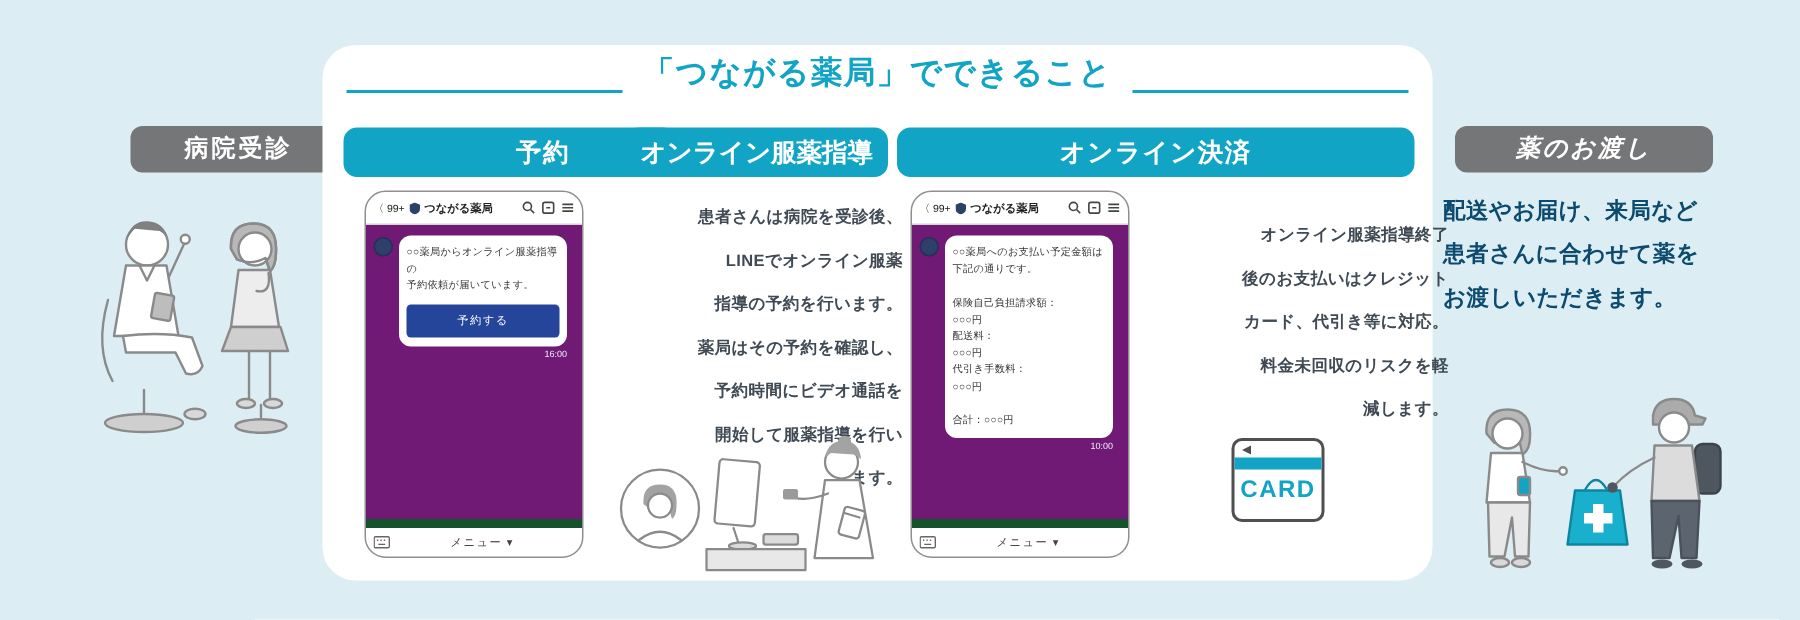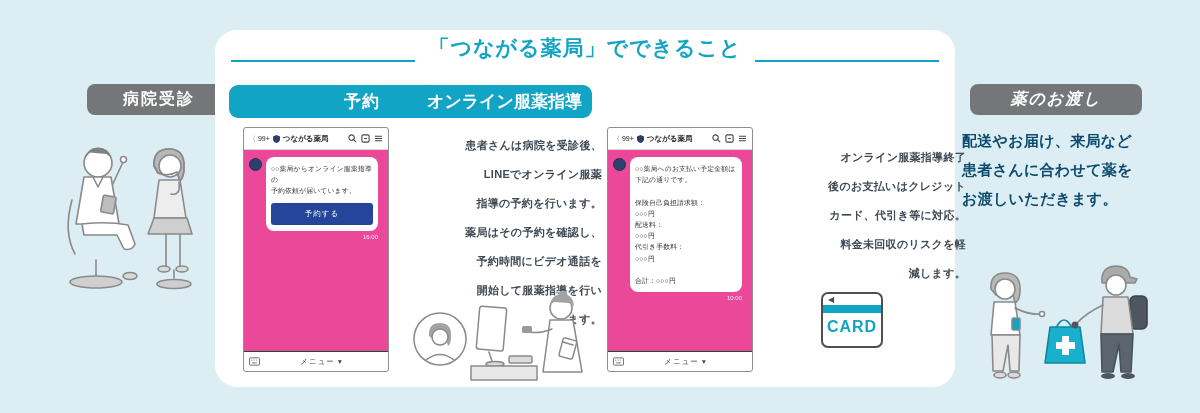--- a/index.html
+++ b/index.html
@@ -34,42 +34,42 @@
   .desc{position:absolute;font-size:11px;line-height:29px;color:#3f4a54;
       font-weight:600;white-space:pre-line;letter-spacing:0.3px;margin:0;text-align:right;}
   .desc-reservation{left:197px;top:101px;width:190px;}
   .desc-payment{left:561px;top:113px;width:190px;}
   .desc-handover{position:absolute;left:962px;top:126px;width:215px;
       font-size:15px;line-height:29px;color:#0c4a6e;font-weight:600;
       white-space:pre-line;letter-spacing:0.3px;margin:0;}
 
   
   .phone{position:absolute;width:146px;height:245px;background:#fff;
-      border:1px solid #8f8f8f;border-radius:3px;display:flex;flex-direction:column;
+      border:1px solid #8f8f8f;border-radius:14px;display:flex;flex-direction:column;
       box-sizing:border-box;}
   .phone-reservation{left:28px;top:97px;}
   .phone-payment{left:392px;top:97px;}
   .ph-header{height:21px;flex:none;display:flex;align-items:center;gap:3px;
       padding:0 5px;border-bottom:1px solid #d5d5d5;font-size:7px;color:#222;}
   .ph-back{white-space:nowrap;}
   .ph-title{font-weight:700;font-size:7.5px;white-space:nowrap;}
   .ph-icons{margin-left:auto;display:flex;gap:4px;align-items:center;}
-  .ph-chat{flex:1;background:#ec4899;padding:7px 5px;display:flex;
+  .ph-chat{flex:1;background:#701a75;padding:7px 5px;display:flex;
       align-items:flex-start;overflow:hidden;}
   .avatar{width:13px;height:13px;border-radius:50%;background:#2e3f69;
       border:1px solid #223055;flex:none;margin:1px 4px 0 0;box-sizing:border-box;}
   .bubble-col{width:112px;}
   .bubble{background:#fff;border-radius:8px;padding:6px 5px;}
   .bubble-text{margin:0;font-size:6.8px;line-height:1.65;color:#333;
       white-space:pre-line;letter-spacing:0.2px;}
   .bubble-btn{margin-top:6px;background:#24459a;color:#fff;border-radius:3px;
       height:22px;display:flex;align-items:center;justify-content:center;
       font-size:7.5px;letter-spacing:1px;}
   .timestamp{text-align:right;font-size:6px;color:#e9eef8;margin-top:3px;}
-  .ph-footer{height:19px;flex:none;border-top:1px solid #14532d;display:flex;
+  .ph-footer{height:19px;flex:none;border-top:6px solid #14532d;display:flex;
       align-items:center;padding:0 5px;font-size:7.5px;color:#444;}
   .ph-menu{flex:1;text-align:center;letter-spacing:1px;}
 
   
   .card-illus{position:absolute;left:606px;top:262px;width:62px;height:56px;
       background:#fff;border:2px solid #4f4f4f;border-radius:7px;box-sizing:border-box;}
   .card-stripe{position:absolute;left:0;right:0;top:11px;height:8px;background:#12a4c4;}
   .card-corner{position:absolute;left:5px;top:3px;width:0;height:0;
       border-top:3px solid transparent;border-bottom:3px solid transparent;
       border-right:6px solid #4f4f4f;}
@@ -125,20 +125,23 @@
       <span class="rule"></span>
       <h1 class="main-title">「つながる薬局」でできること</h1>
       <span class="rule"></span>
     </div>
 
     <div class="tab tab-reservation">
       <span>予約</span>
     </div>
     <div class="tab tab-guidance">
       <span>オンライン服薬指導</span>
+    </div>
+    <div class="tab tab-payment">
+      <span>オンライン決済</span>
     </div>
 
     <div class="phone phone-reservation">
       <div class="ph-header">
         <span class="ph-back">〈 99+</span>
         <svg width="7" height="8" viewBox="0 0 7 8">
           <path d="M3.5 0 L7 1.5 V4 Q7 7 3.5 8 Q0 7 0 4 V1.5 Z" fill="#2e3f69"></path>
         </svg>
         <span class="ph-title">つながる薬局</span>
         <span class="ph-icons">

